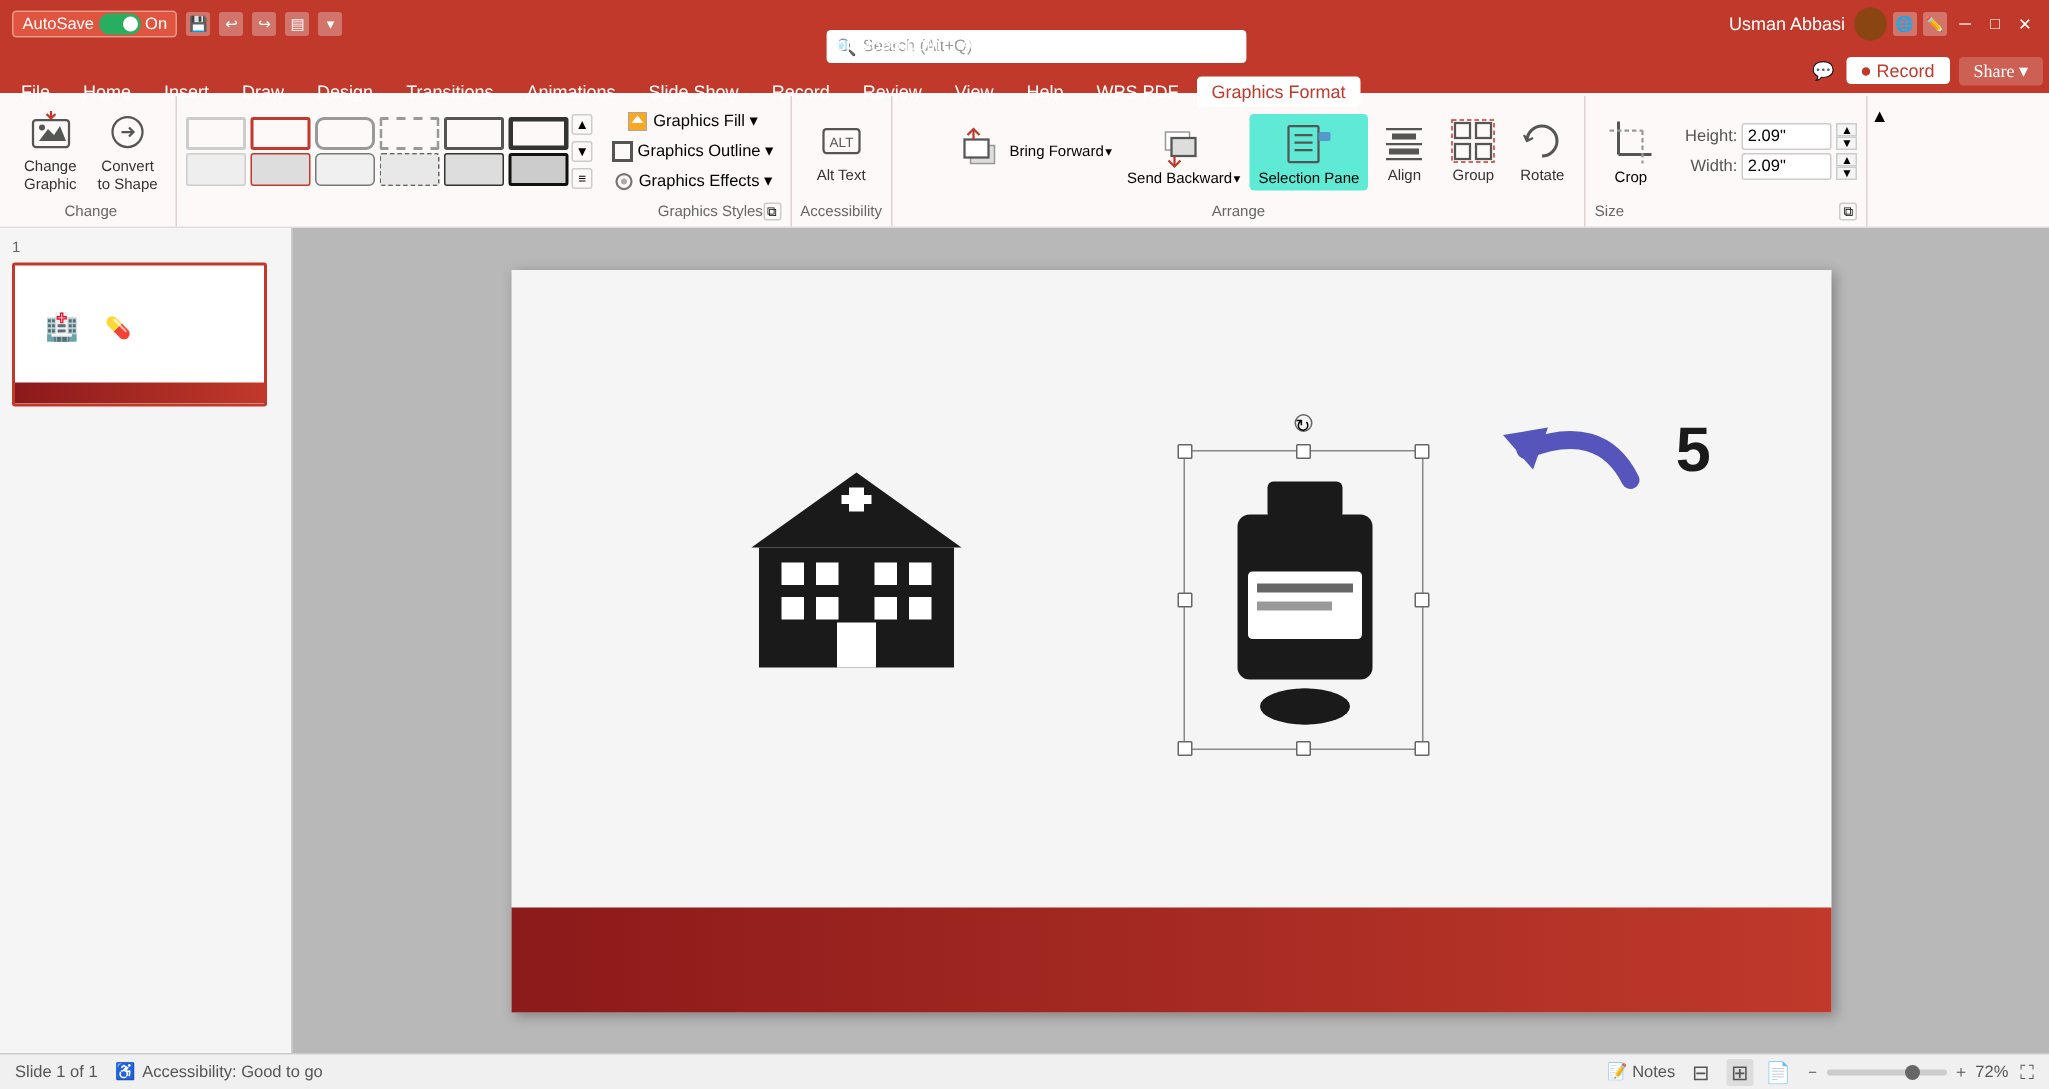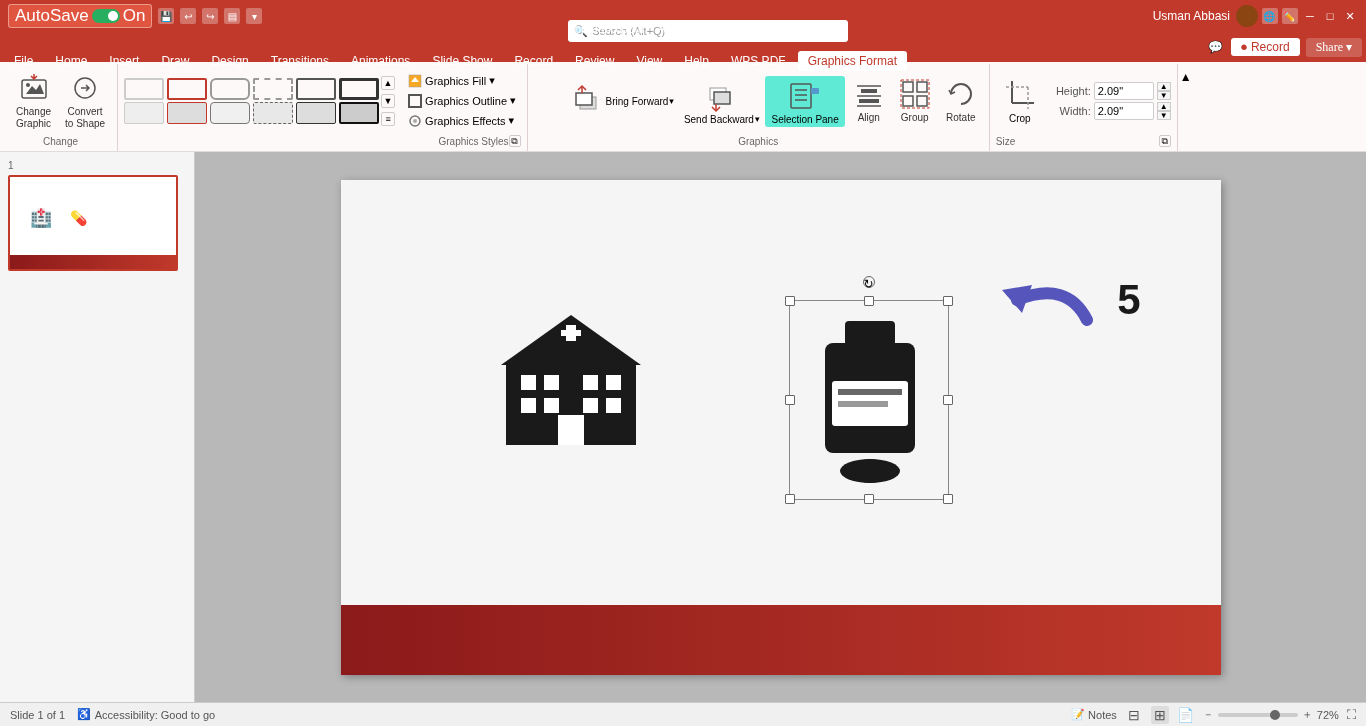--- a/index.html
+++ b/index.html
@@ -10,21 +10,21 @@
       height: 32px;
       background: #c0392b;
       display: flex;
       align-items: center;
       justify-content: space-between;
       padding: 0 8px;
       color: white;
     }
     .title-bar-left { display: flex; align-items: center; gap: 6px; }
     .title-bar-right { display: flex; align-items: center; gap: 4px; }
-    .autosave-btn { background: #e05540; border: 1px solid rgba(255,255,255,0.4); border-radius: 3px; color: white; padding: 1px 6px; font-size: 17px; cursor: pointer; display: flex; align-items: center; gap: 3px; }
+    .autosave-btn { background: #e05540; border: 1px solid rgba(255,255,255,0.4); border-radius: 3px; color: white; padding: 1px 6px; font-size: 11px; cursor: pointer; display: flex; align-items: center; gap: 3px; }
     .autosave-toggle { background: #27ae60; border-radius: 8px; width: 28px; height: 14px; display: inline-flex; align-items: center; padding: 0 2px; }
     .autosave-toggle-thumb { width: 10px; height: 10px; background: white; border-radius: 50%; margin-left: auto; }
     .title-icon { width: 16px; height: 16px; background: rgba(255,255,255,0.3); border-radius: 2px; display: flex; align-items: center; justify-content: center; font-size: 10px; }
     .window-controls { display: flex; gap: 4px; }
     .win-btn { width: 16px; height: 16px; display: flex; align-items: center; justify-content: center; font-size: 11px; cursor: pointer; color: white; }
 
     
     .search-bar {
       position: absolute;
       top: 4px;
@@ -130,20 +130,21 @@
     .scroll-arrow { width: 14px; height: 14px; border: 1px solid #ccc; border-radius: 2px; display: flex; align-items: center; justify-content: center; font-size: 9px; cursor: pointer; }
     .ribbon-dd-btn {
       display: flex;
       align-items: center;
       gap: 3px;
       padding: 2px 5px;
       cursor: pointer;
       border-radius: 2px;
       font-size: 11px;
       white-space: nowrap;
+      justify-content: center;
     }
     .dd-icon { width: 14px; height: 14px; display: flex; align-items: center; justify-content: center; }
 
     
     .size-group { display: flex; flex-direction: column; gap: 2px; }
     .size-row { display: flex; align-items: center; gap: 3px; font-size: 11px; }
     .size-label { color: #555; width: 45px; text-align: right; }
     .size-input {
       width: 60px;
       height: 18px;
@@ -486,20 +487,35 @@
           <span>▾</span>
         </div>
       </div>
     </div>
     <div style="display:flex; justify-content:flex-end; width:100%; align-items:center;">
       <div class="ribbon-group-label">Graphics Styles</div>
       <div class="ribbon-expand">⧉</div>
     </div>
   </div>
 
+  <div class="ribbon-group">
+    <div class="ribbon-controls">
+      <div class="ribbon-btn">
+        <div class="ribbon-btn-icon">
+          <svg width="32" height="32" viewBox="0 0 32 32">
+            <rect x="4" y="8" width="24" height="16" rx="2" fill="none" stroke="#555" stroke-width="1.5"></rect>
+            <text x="16" y="20" text-anchor="middle" font-size="9" fill="#555" font-family="Arial">ALT</text>
+          </svg>
+        </div>
+        <div class="ribbon-btn-label">Alt
+Text</div>
+      </div>
+    </div>
+    <div class="ribbon-group-label">Accessibility</div>
+  </div>
 
   <div class="ribbon-group">
     <div class="ribbon-controls">
 
       <div style="display:flex; flex-direction:row; align-items:center; cursor:pointer; padding:2px 4px; border-radius:3px;margin-left:32px;">
         <div style="position:relative; width:36px; height:36px;">
           <svg width="36" height="36" viewBox="0 0 36 36">
             <rect x="10" y="14" width="16" height="12" fill="#ddd" stroke="#999" stroke-width="1"></rect>
             <rect x="6" y="10" width="16" height="12" fill="white" stroke="#555" stroke-width="1.5"></rect>
             <path d="M8 7 L12 3 L16 7" stroke="#c0392b" stroke-width="1.5" fill="none"></path>
@@ -574,21 +590,21 @@
       <div class="ribbon-btn">
         <div class="ribbon-btn-icon">
           <svg width="32" height="32" viewBox="0 0 32 32">
             <path d="M6 16 A10 10 0 1 1 16 26" fill="none" stroke="#555" stroke-width="2"></path>
             <path d="M4 12 L6 16 L10 14" fill="none" stroke="#555" stroke-width="1.5"></path>
           </svg>
         </div>
         <div class="ribbon-btn-label">Rotate</div>
       </div>
     </div>
-    <div class="ribbon-group-label">Graphics</div>
+    <div class="ribbon-group-label">Arrange</div>
   </div>
 
   <div class="ribbon-group" style="min-width:130px;">
     <div class="ribbon-controls">
       <div class="crop-btn">
         <div style="width:36px; height:36px; display:flex; align-items:center; justify-content:center;">
           <svg width="32" height="32" viewBox="0 0 32 32">
             <line x1="8" y1="2" x2="8" y2="24" stroke="#555" stroke-width="2"></line>
             <line x1="8" y1="24" x2="30" y2="24" stroke="#555" stroke-width="2"></line>
             <line x1="2" y1="8" x2="24" y2="8" stroke="#999" stroke-width="1.5" stroke-dasharray="3,2"></line>

